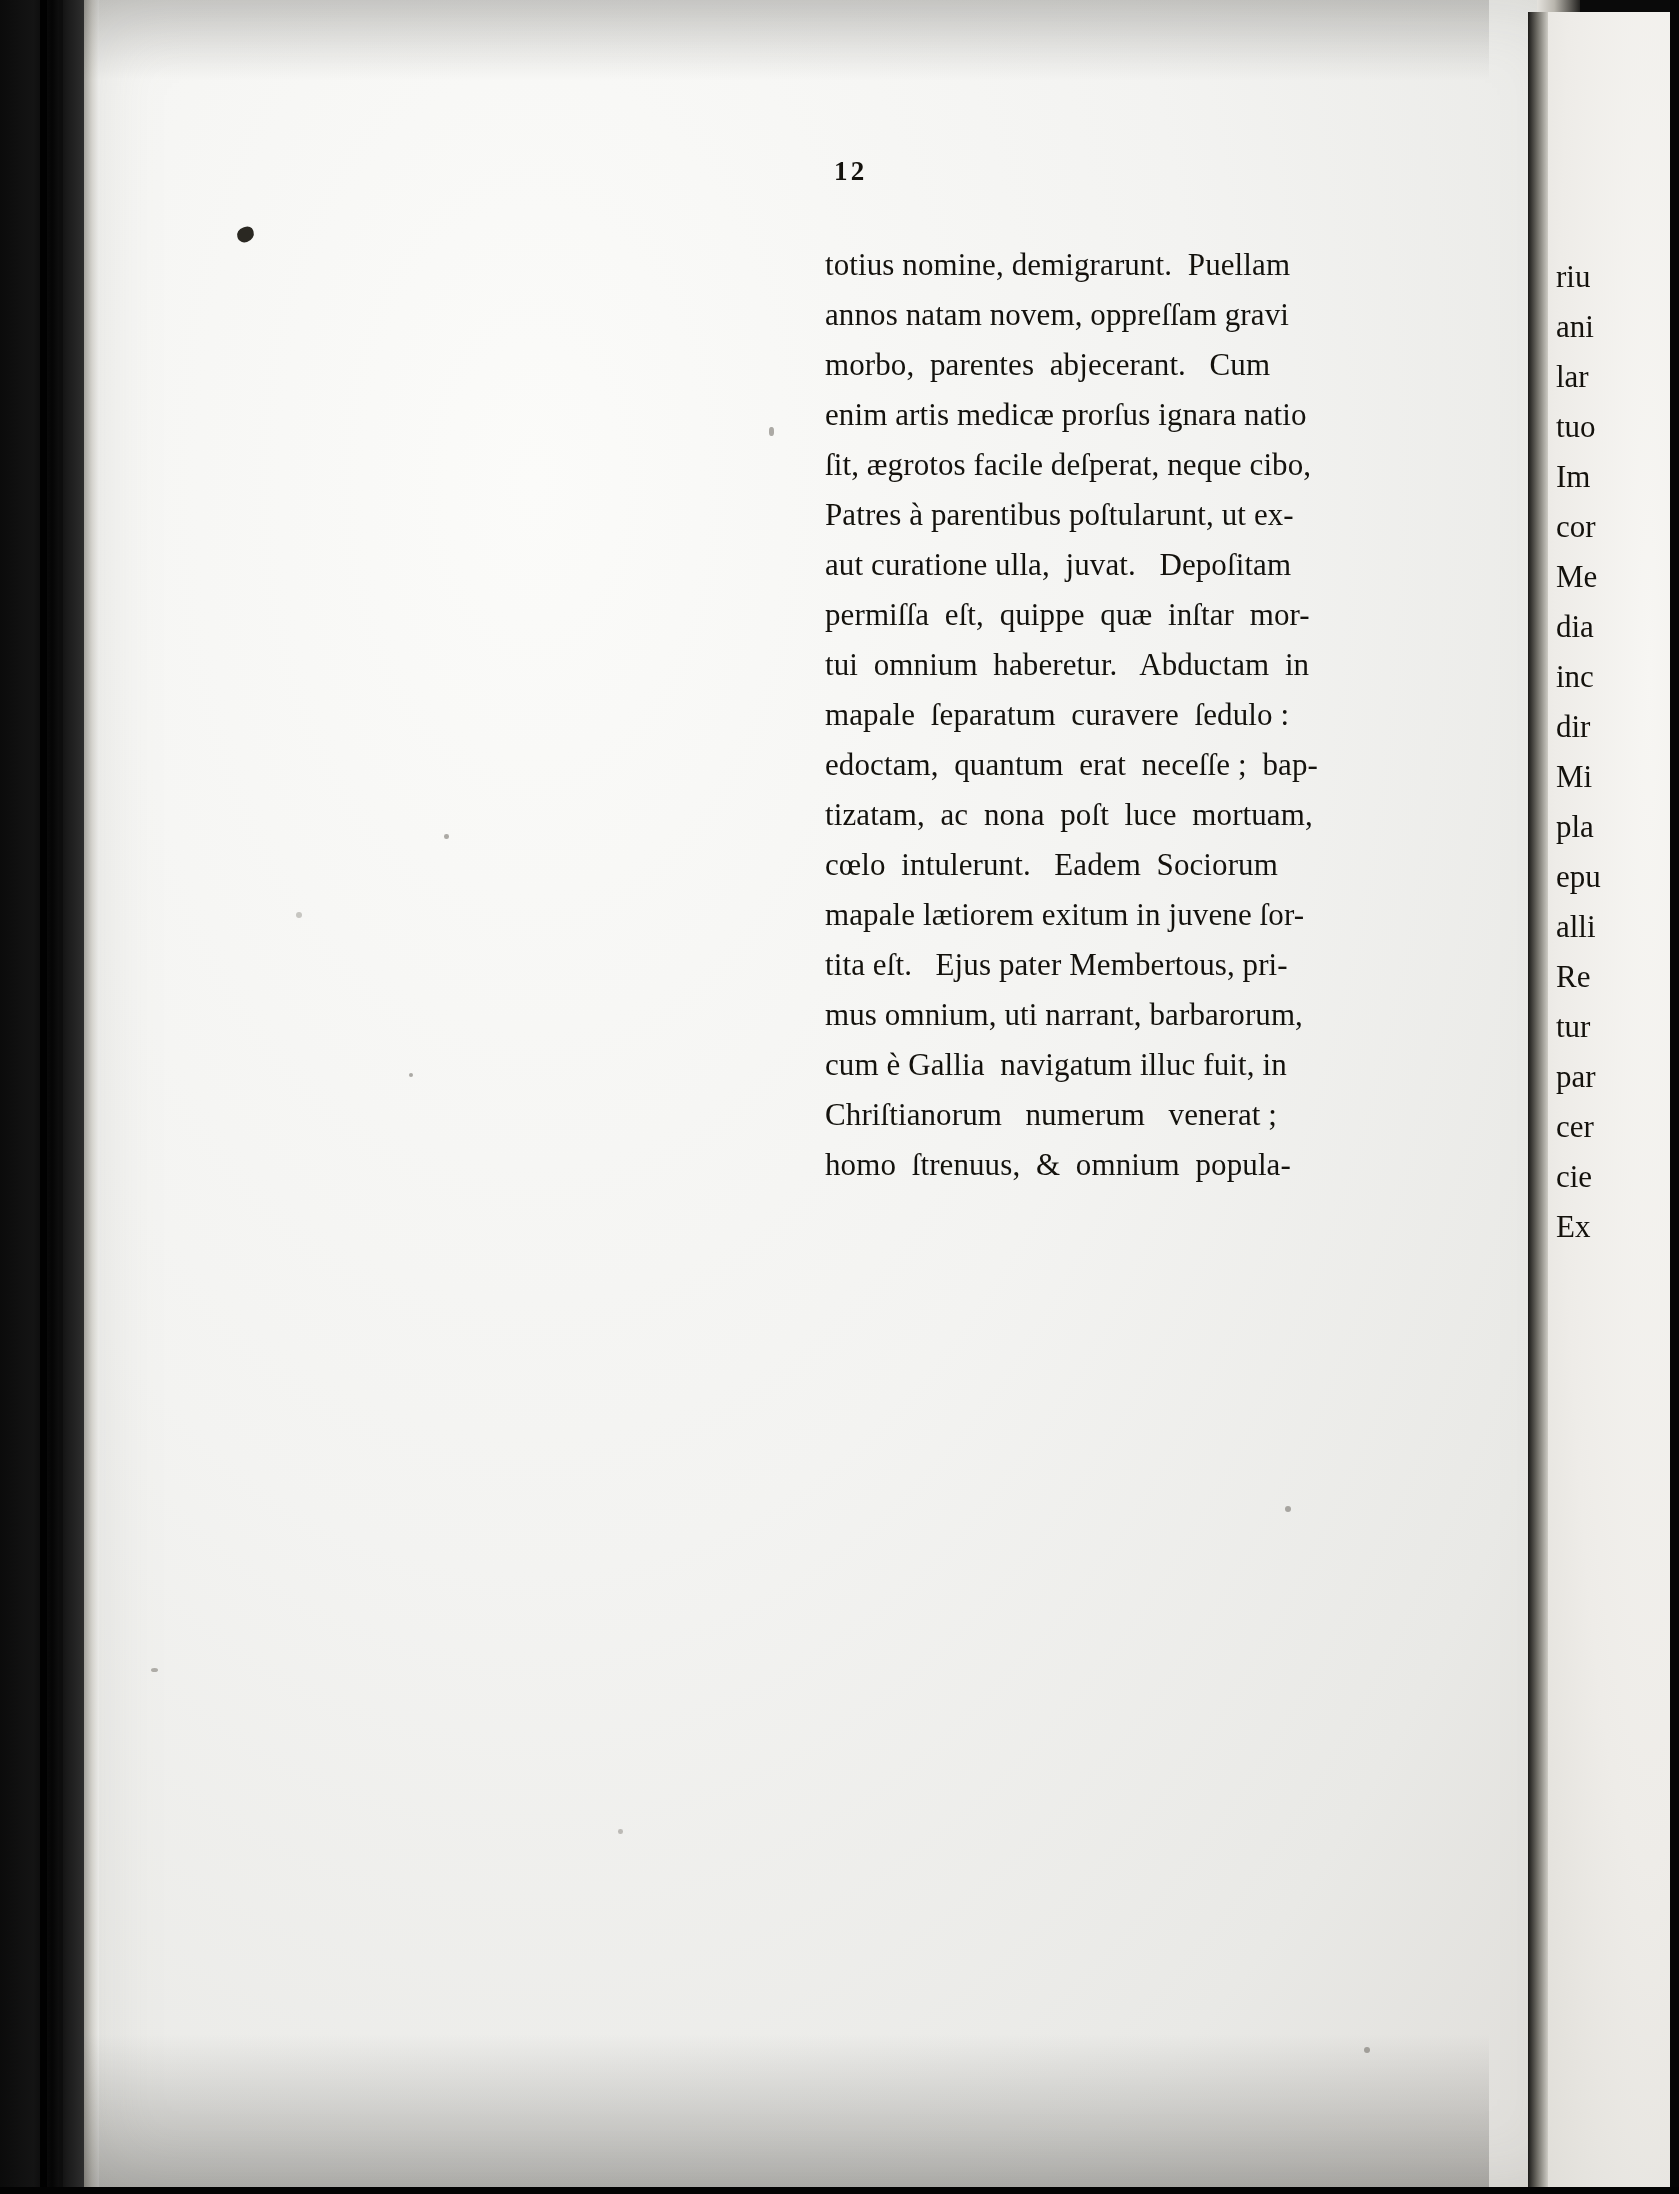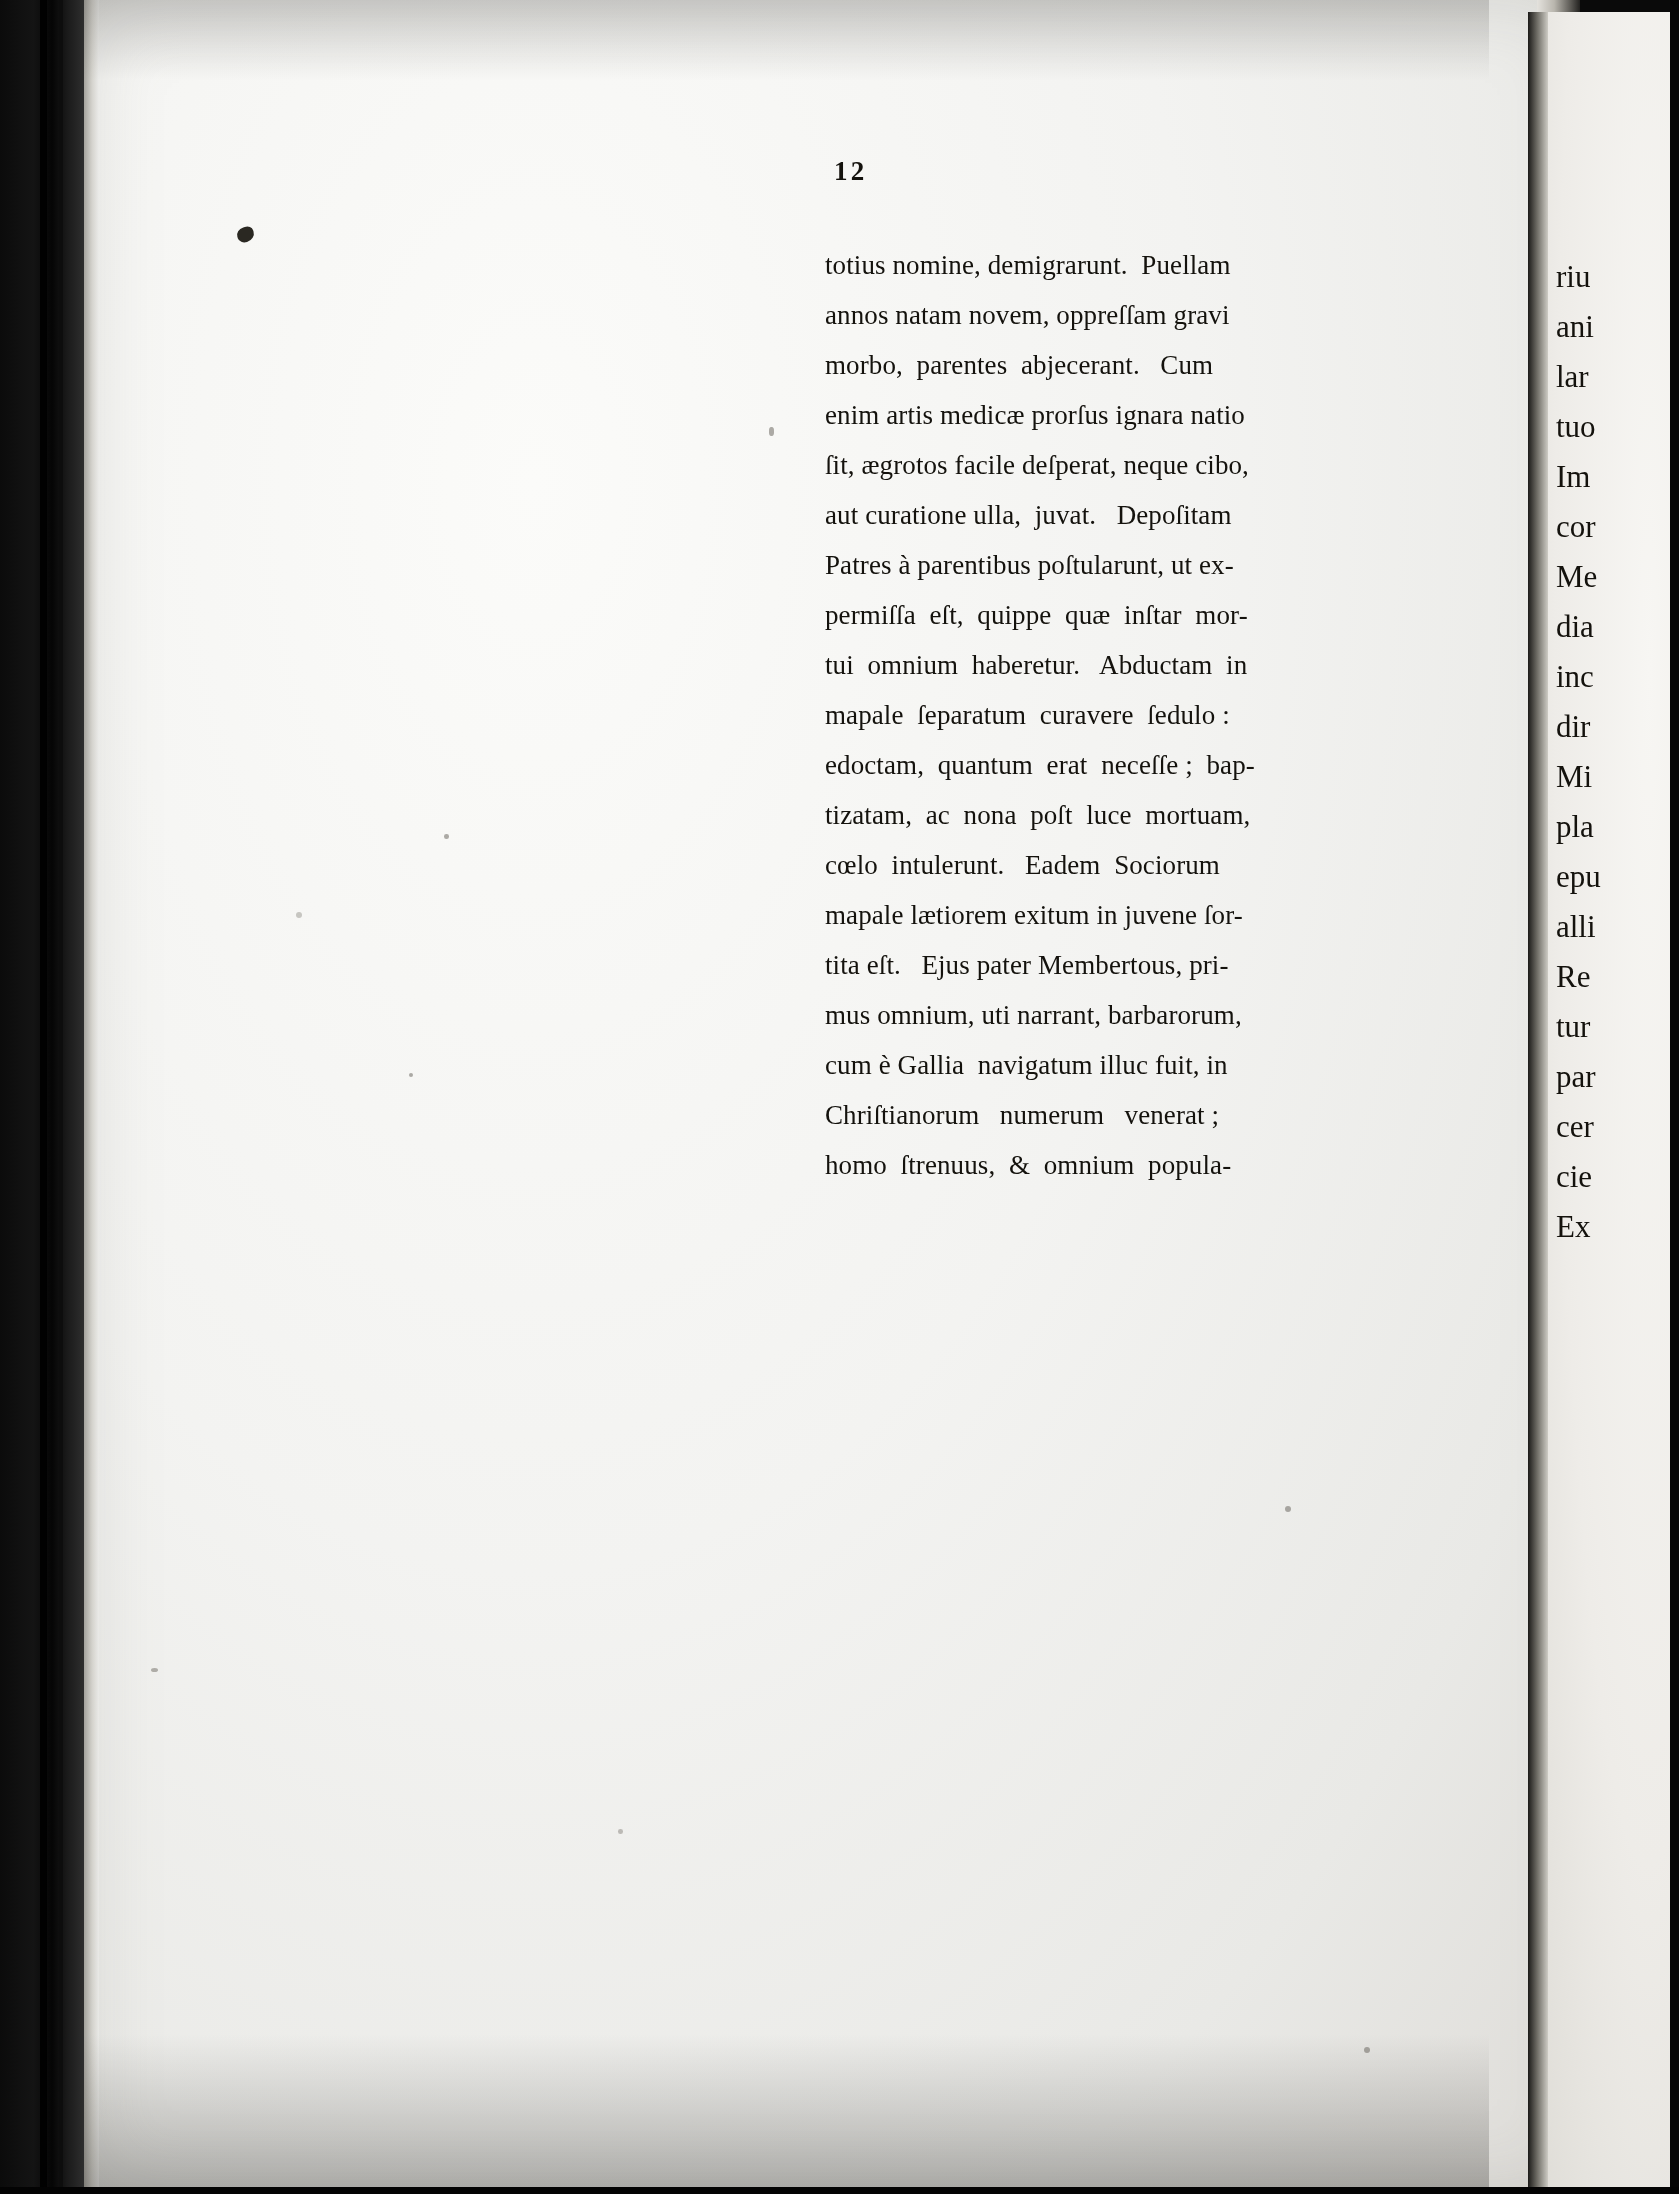--- a/index.html
+++ b/index.html
@@ -116,21 +116,21 @@
   }
 
   .textblock {
     position: absolute;
     left: 741px;
     top: 240px;
     width: 787px;
     color: #141210;
   }
   .tline {
-    font-size: 27px;
+    font-size: 31px;
     line-height: 50px;
     white-space: pre;
     letter-spacing: 0.1px;
     color: #14120d;
     font-family: "Liberation Serif", serif;
   }
 
   
   .facing {
     position: absolute;
@@ -201,22 +201,22 @@
     <div class="speck" style="left:67px;top:1668px;width:6.7px;height:4px;opacity:.5;"></div>
 
     <div class="page-number">12</div>
 
     <div class="textblock">
       <div class="tline">totius nomine, demigrarunt.  Puellam</div>
       <div class="tline">annos natam novem, oppreſſam gravi</div>
       <div class="tline">morbo,  parentes  abjecerant.   Cum</div>
       <div class="tline">enim artis medicæ prorſus ignara natio</div>
       <div class="tline">ſit, ægrotos facile deſperat, neque cibo,</div>
+      <div class="tline">Patres à parentibus poſtularunt, ut ex-</div>
       <div class="tline">aut curatione ulla,  juvat.   Depoſitam</div>
-      <div class="tline">Patres à parentibus poſtularunt, ut ex-</div>
       <div class="tline">permiſſa  eſt,  quippe  quæ  inſtar  mor-</div>
       <div class="tline">tui  omnium  haberetur.   Abductam  in</div>
       <div class="tline">mapale  ſeparatum  curavere  ſedulo :</div>
       <div class="tline">edoctam,  quantum  erat  neceſſe ;  bap-</div>
       <div class="tline">tizatam,  ac  nona  poſt  luce  mortuam,</div>
       <div class="tline">cœlo  intulerunt.   Eadem  Sociorum</div>
       <div class="tline">mapale lætiorem exitum in juvene ſor-</div>
       <div class="tline">tita eſt.   Ejus pater Membertous, pri-</div>
       <div class="tline">mus omnium, uti narrant, barbarorum,</div>
       <div class="tline">cum è Gallia  navigatum illuc fuit, in</div>

